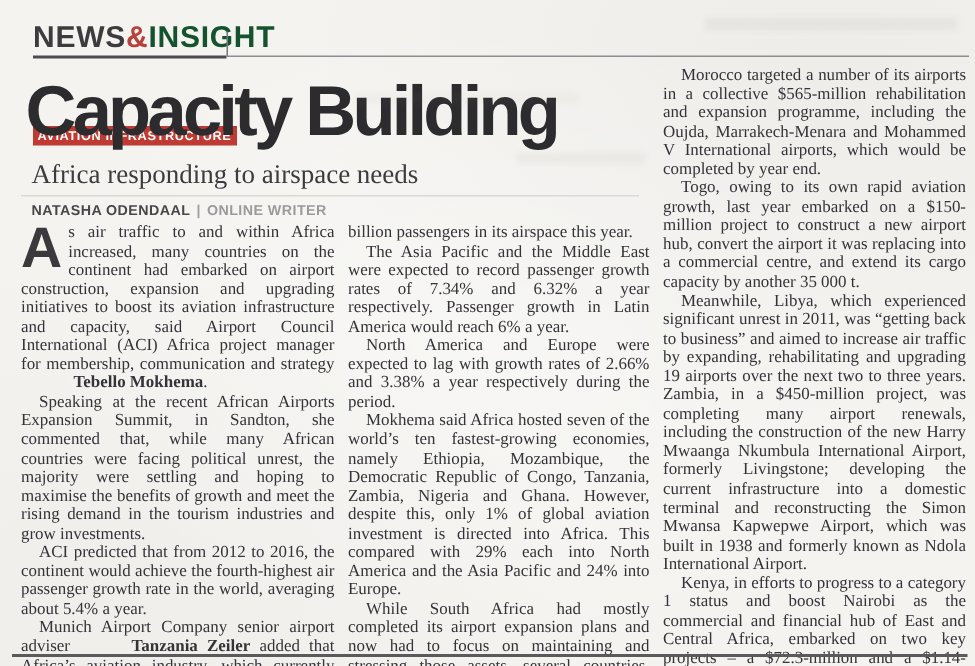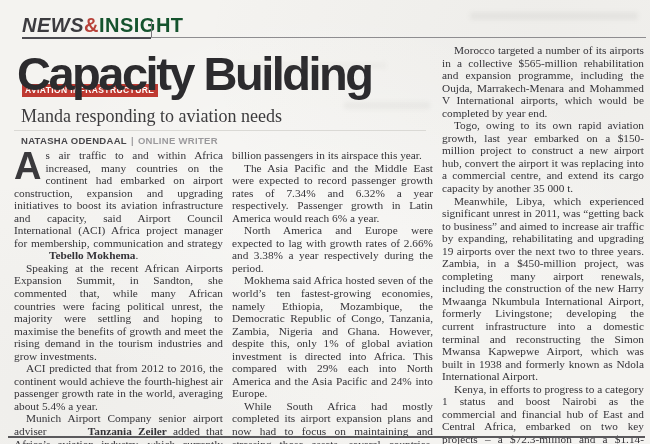--- a/index.html
+++ b/index.html
@@ -16,21 +16,21 @@
       radial-gradient(ellipse at 85% 10%, rgba(120,120,115,0.05), transparent 45%),
       radial-gradient(ellipse at 10% 90%, rgba(120,120,115,0.04), transparent 40%),
       radial-gradient(ellipse at 50% 50%, rgba(255,255,255,0.35), transparent 70%);
   }
   
   .masthead {
     position:absolute; left:22px; top:15px;
     font-family:"Liberation Sans", sans-serif; font-weight:bold;
     font-size:20px; letter-spacing:0.5px; line-height:20px; white-space:nowrap;
   }
-  .brand-news { color:#3c3b3f;font-style:italic; }
+  .brand-news { color:#3c3b3f; }
   .brand-amp  { color:#b8423a; }
   .brand-insight { color:#14532d; }
   .masthead-rule { position:absolute; left:22px; top:37px; width:129px; height:2px; background:#4c4b51; }
   .masthead-tick { position:absolute; left:151px; top:21px; width:1px; height:17px; background:#77767a; }
   .masthead-line { position:absolute; left:151px; top:37px; width:495px; height:1px; background:#8e8d90; }
   
   .tag {
     position:absolute; left:22px; top:41px;
     background:#bf3a32; color:#fdfdfc;
     font-family:"Liberation Sans", sans-serif; font-weight:bold;
@@ -87,21 +87,21 @@
 <div class="page">
 
   <div class="masthead"><span class="brand-news">NEWS</span><span class="brand-amp">&amp;</span><span class="brand-insight">INSIGHT</span></div>
   <div class="masthead-rule"></div>
   <div class="masthead-tick"></div>
   <div class="masthead-line"></div>
 
   <div class="tag">AVIATION INFRASTRUCTURE</div>
 
   <h1 class="headline">Capacity Building</h1>
-  <div class="subtitle">Manda responding to aviation needs</div>
+  <div class="subtitle">Africa responding to airspace needs</div>
 
   <div class="byline-rule"></div>
   <div class="byline">
     <span class="byline-author">NATASHA ODENDAAL</span><span class="byline-sep">|</span><span class="byline-role">ONLINE WRITER</span>
   </div>
 
   <div class="col col1">
     <p class="noindent"><span class="dropcap">A</span><span>s air traffic to and within Africa increased, many countries on the continent had embarked on airport construction, expansion and upgrading initiatives to boost its aviation infrastructure and capacity, said Airport Council International (ACI) Africa project manager for membership, communication and strategy </span><span class="bname">Tebello Mokhema</span><span>.</span></p>
     <p>Speaking at the recent African Airports Expansion Summit, in Sandton, she commented that, while many African countries were facing political unrest, the majority were settling and hoping to maximise the benefits of growth and meet the rising demand in the tourism industries and grow investments.</p>
     <p>ACI predicted that from 2012 to 2016, the continent would achieve the fourth-highest air passenger growth rate in the world, averaging about 5.4% a year.</p>

